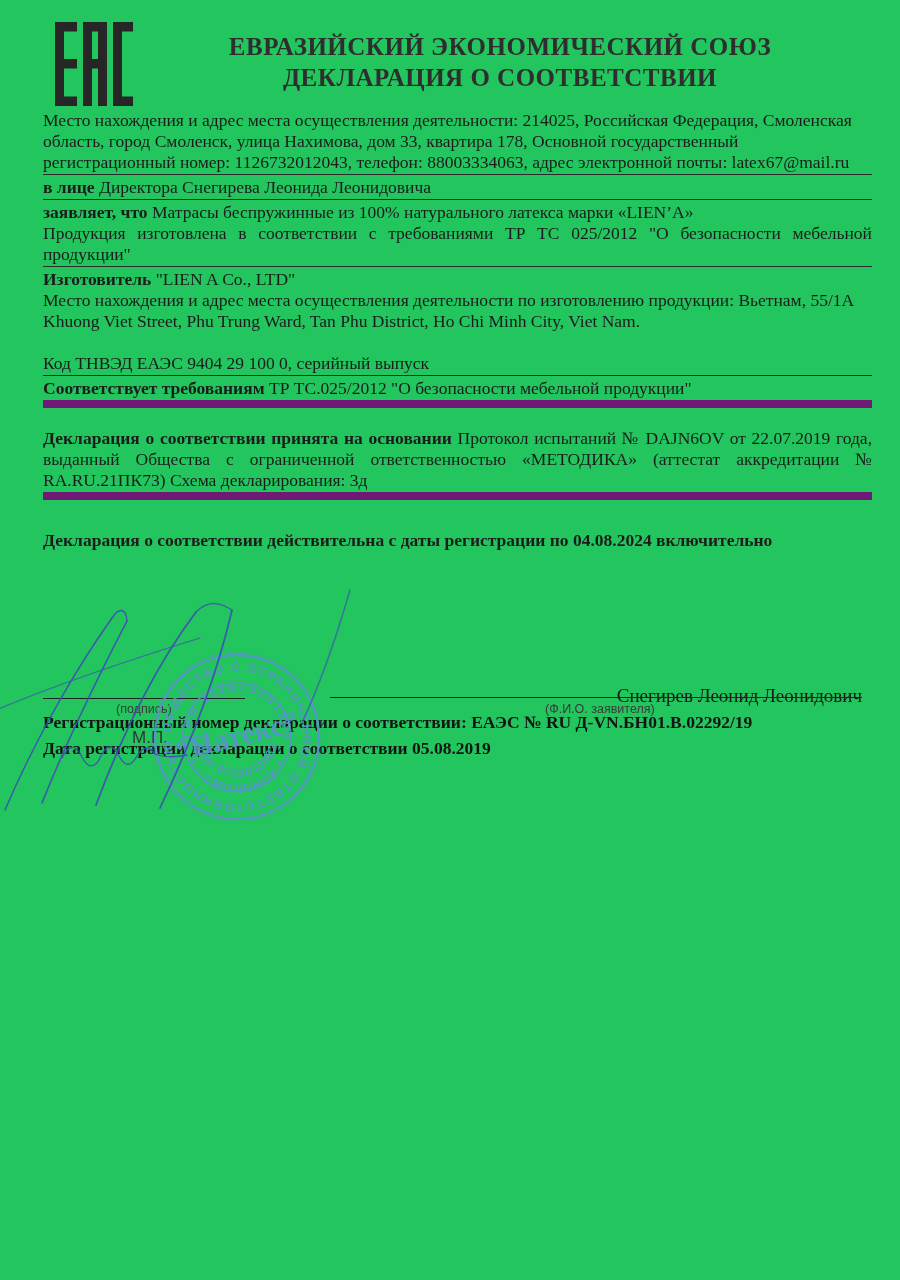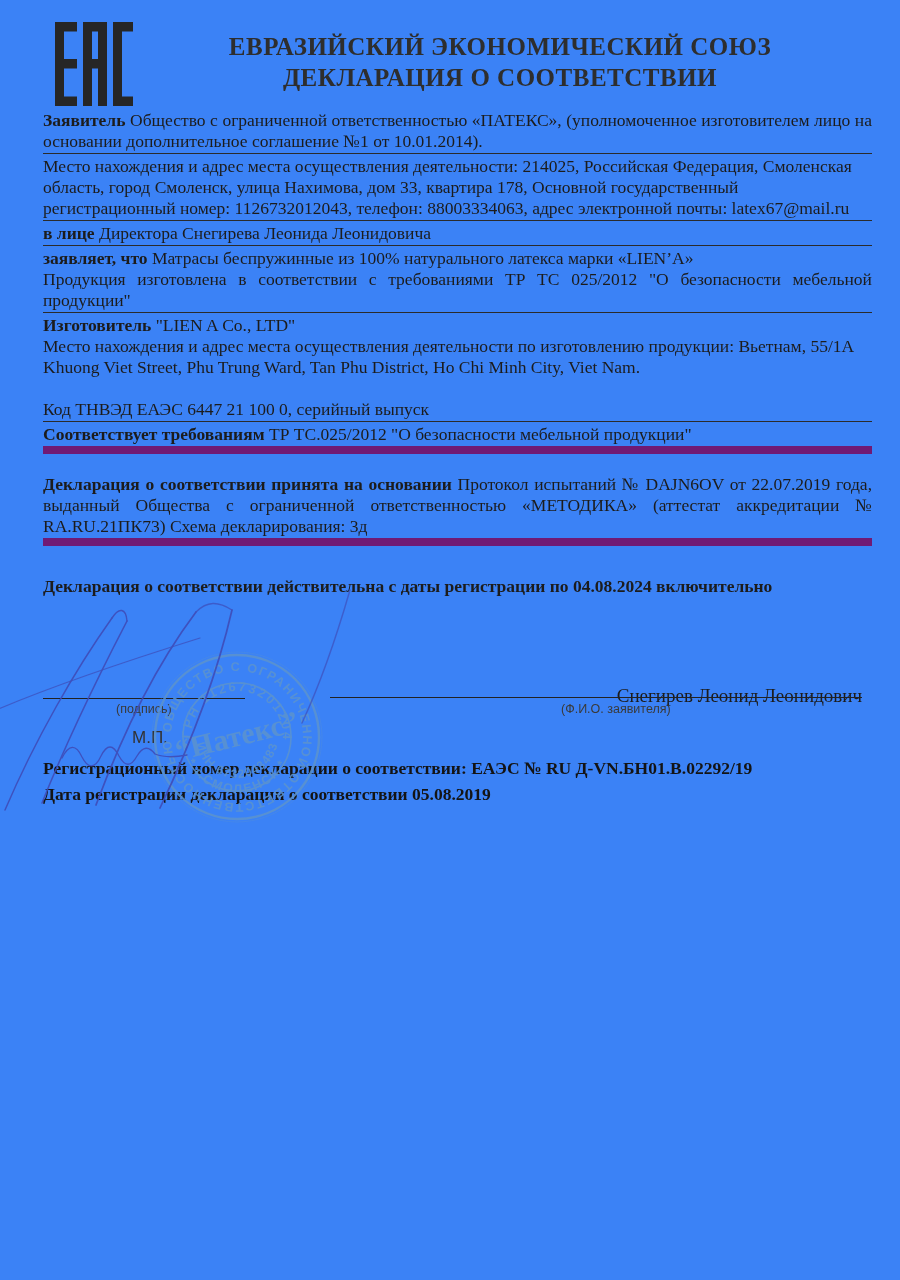--- a/index.html
+++ b/index.html
@@ -1,18 +1,18 @@
 <!DOCTYPE html>
 <html><head>
 <meta charset="utf-8">
 <style>
   html,body{margin:0;padding:0;background:#888;}
   .page{
     position:relative;width:900px;height:1280px;margin:0 auto;
-    background:#3b82f6;overflow:hidden;
+    background:#22c55e;overflow:hidden;
     font-family:"Liberation Serif","DejaVu Serif",serif;
     color:#1c1c1c;
   }
   
   .eac-logo{position:absolute;left:55px;top:22px;width:78px;height:84px;}
   .title{
     padding-top:31px;margin-left:150px;width:700px;text-align:center;
     font-size:25px;line-height:31px;font-weight:bold;color:#2e2e2e;
     letter-spacing:.5px;
   }
@@ -69,53 +69,52 @@
     </g>
   </svg>
 
   <div class="title">
     <div>ЕВРАЗИЙСКИЙ ЭКОНОМИЧЕСКИЙ СОЮЗ</div>
     <div>ДЕКЛАРАЦИЯ О СООТВЕТСТВИИ</div>
   </div>
 
   <div class="body">
 
-    <p class="para hr just"><b>Заявитель</b> <span>Общество с ограниченной ответственностью «ПАТЕКС», (уполномоченное изготовителем лицо на основании дополнительное соглашение №1 от 10.01.2014).</span></p>
 
     <p class="para hr"><span>Место нахождения и адрес места осуществления деятельности: 214025, Российская Федерация, Смоленская область, город Смоленск, улица Нахимова, дом 33, квартира 178, Основной государственный регистрационный номер: 1126732012043, телефон: 88003334063, адрес электронной почты: latex67@mail.ru</span></p>
 
     <p class="para hr"><b>в лице</b> <span>Директора Снегирева Леонида Леонидовича</span></p>
 
     <p class="para hr">
       <span class="blk"><b>заявляет, что</b> <span>Матрасы беспружинные из 100% натурального латекса марки «LIEN’A»</span></span>
       <span class="blk just">Продукция изготовлена в соответствии с требованиями ТР ТС 025/2012 "О безопасности мебельной продукции"</span>
     </p>
 
     <p class="para gap18">
       <span class="blk"><b>Изготовитель</b> <span>"LIEN A Co., LTD"</span></span>
       <span class="blk">Место нахождения и адрес места осуществления деятельности по изготовлению продукции: Вьетнам, 55/1A Khuong Viet Street, Phu Trung Ward, Tan Phu District, Ho Chi Minh City, Viet Nam.</span>
     </p>
 
-    <p class="para hr"><span>Код ТНВЭД ЕАЭС 6447 21 100 0, серийный выпуск</span></p>
+    <p class="para hr"><span>Код ТНВЭД ЕАЭС 9404 29 100 0, серийный выпуск</span></p>
 
     <p class="para hr-thick gap18"><b>Соответствует требованиям</b> <span>ТР ТС.025/2012 "О безопасности мебельной продукции"</span></p>
 
     <p class="para hr-thick just gap12"><b>Декларация о соответствии принята на основании</b> <span>Протокол испытаний № DAJN6OV от 22.07.2019 года, выданный Общества с ограниченной ответственностью «МЕТОДИКА» (аттестат аккредитации № RA.RU.21ПК73) Схема декларирования: 3д</span></p>
 
 
     <p class="para bold"><span>Декларация о соответствии действительна с даты регистрации по 04.08.2024 включительно</span></p>
   </div>
 
   <div class="abs applicant-name">Снегирев Леонид Леонидович</div>
 
   <div class="abs sig-line" style="left:43px;top:698px;width:202px;"></div>
   <div class="abs sig-line" style="left:330px;top:697px;width:532px;"></div>
 
   <div class="abs small-label" style="left:116px;top:702px;">(подпись)</div>
-  <div class="abs small-label" style="left:545px;top:702px;margin-left:16px;">(Ф.И.О. заявителя)</div>
+  <div class="abs small-label" style="left:545px;top:702px;">(Ф.И.О. заявителя)</div>
   <div class="abs mp-label" style="left:132px;top:728px;">М.П.</div>
 
   <svg class="stamp-svg" viewBox="-87 -87 174 174" aria-hidden="true">
     <g stroke="#5b93cf" fill="none">
       <circle r="85" stroke-width="0.9" opacity="0.4"></circle>
       <circle r="82" stroke-width="2.4"></circle>
       <circle r="54" stroke-width="1.6"></circle>
     </g>
     <defs>
       <path id="ring-outer" d="M -66,0 A 66,66 0 1 1 66,0 A 66,66 0 1 1 -66,0"></path>

